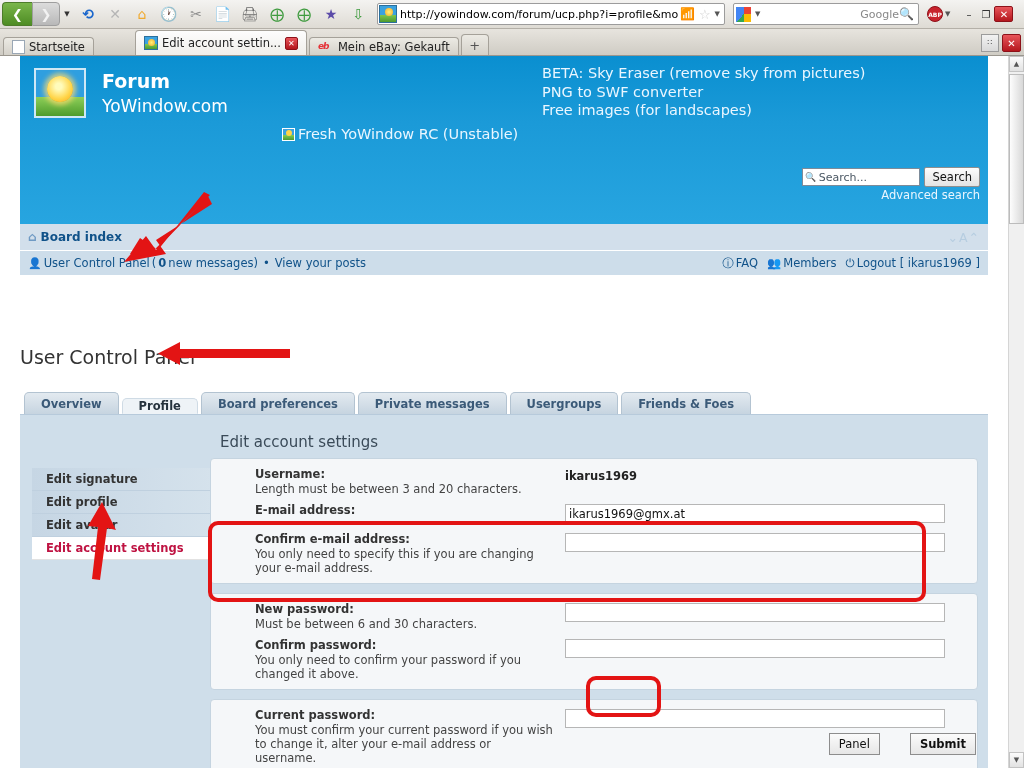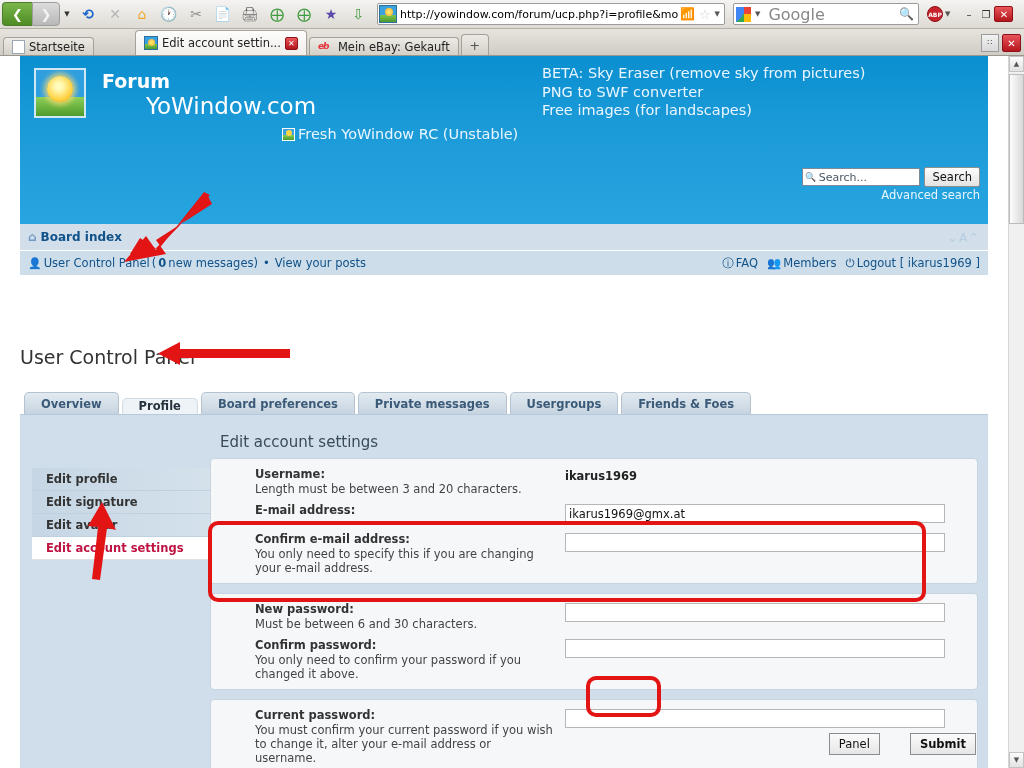--- a/index.html
+++ b/index.html
@@ -77,21 +77,21 @@
     position: relative;
   }
   .g-icon::before {
     content: ""; position: absolute; right: 0; top: 0;
     width: 50%; height: 50%; background: #ea4335;
   }
   .g-icon::after {
     content: ""; position: absolute; right: 0; bottom: 0;
     width: 50%; height: 50%; background: #fbbc05;
   }
-  .search-text { flex: 1; font-size: 16px; color: #888; padding-left: 4px; }
+  .search-text { flex: 1; font-size: 11px; color: #888; padding-left: 4px; text-align: right; }
   .search-mag { font-size: 12px; color: #4a78b8; padding-right: 4px; }
   .abp-badge {
     width: 16px; height: 16px; border-radius: 50%;
     background: #c8232c; color: #fff; font-size: 6px; font-weight: bold;
     display: flex; align-items: center; justify-content: center;
     margin-left: 8px; border: 1px solid #8d1119;
   }
   .win-ctl { display: flex; align-items: center; margin-left: 6px; }
   .win-btn {
     width: 17px; height: 16px; display: flex; align-items: center;
@@ -214,21 +214,21 @@
     border: 2px solid #cfe8f6;
   }
   .logo-sun {
     position: absolute; left: 11px; top: 6px; width: 26px; height: 26px;
     border-radius: 50%;
     background: radial-gradient(circle at 45% 40%, #fffbbb 15%, #ffd447 60%, #f9a21b 100%);
     box-shadow: 0 0 5px 3px rgba(255,220,110,.75);
   }
   .brand { position: absolute; left: 82px; top: 14px; color: #fff; }
   .brand-1 { font-size: 19px; font-weight: bold; line-height: 23px; }
-  .brand-2 { font-size: 23px; line-height: 26px; margin-left: 44px; }
+  .brand-2 { font-size: 17px; line-height: 26px; }
   .hdr-link-fresh {
     position: absolute; left: 262px; top: 70px;
     display: flex; align-items: center; gap: 3px;
     color: #e9f6ff; font-size: 14.5px;
   }
   .fresh-ico {
     width: 13px; height: 13px; flex: none;
     background: linear-gradient(#3aa2e0 0%, #3aa2e0 58%, #7ec850 58%, #4f9a2e 100%);
     border: 1px solid #fff; position: relative;
   }
@@ -518,22 +518,22 @@
       <div class="ucp-tab">Board preferences</div>
       <div class="ucp-tab">Private messages</div>
       <div class="ucp-tab">Usergroups</div>
       <div class="ucp-tab">Friends &amp; Foes</div>
     </div>
 
     <div class="ucp-panel">
       <div class="panel-title">Edit account settings</div>
 
       <div class="side-menu">
+        <div class="side-item">Edit signature</div>
         <div class="side-item">Edit profile</div>
-        <div class="side-item">Edit signature</div>
         <div class="side-item">Edit avatar</div>
         <div class="side-item active">Edit account settings</div>
       </div>
 
       <div class="form-area">
 
         <div class="fieldset">
           <div class="frow">
             <div class="flabel">
               <b>Username:</b>

